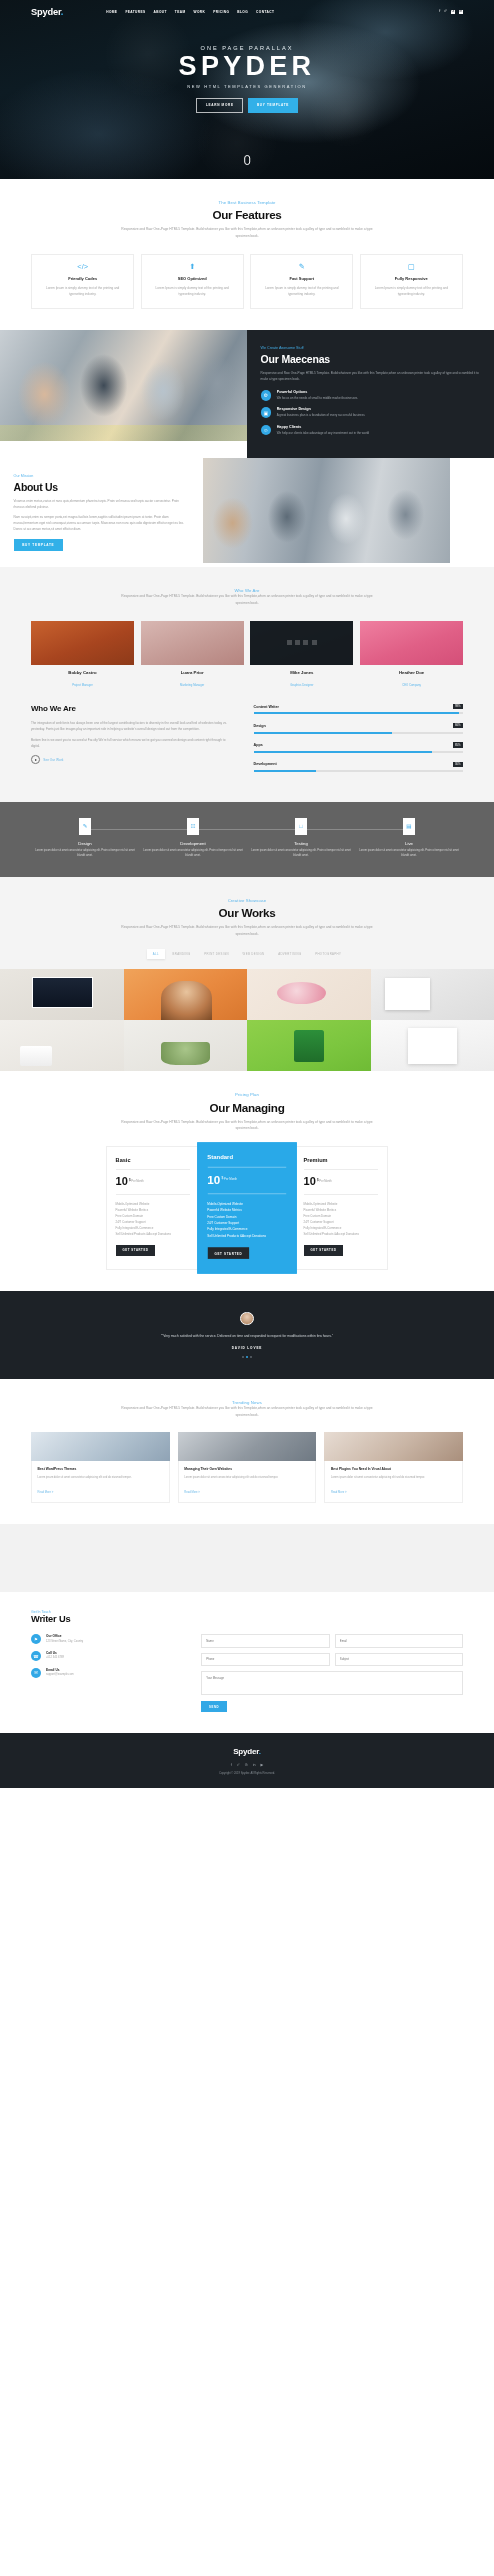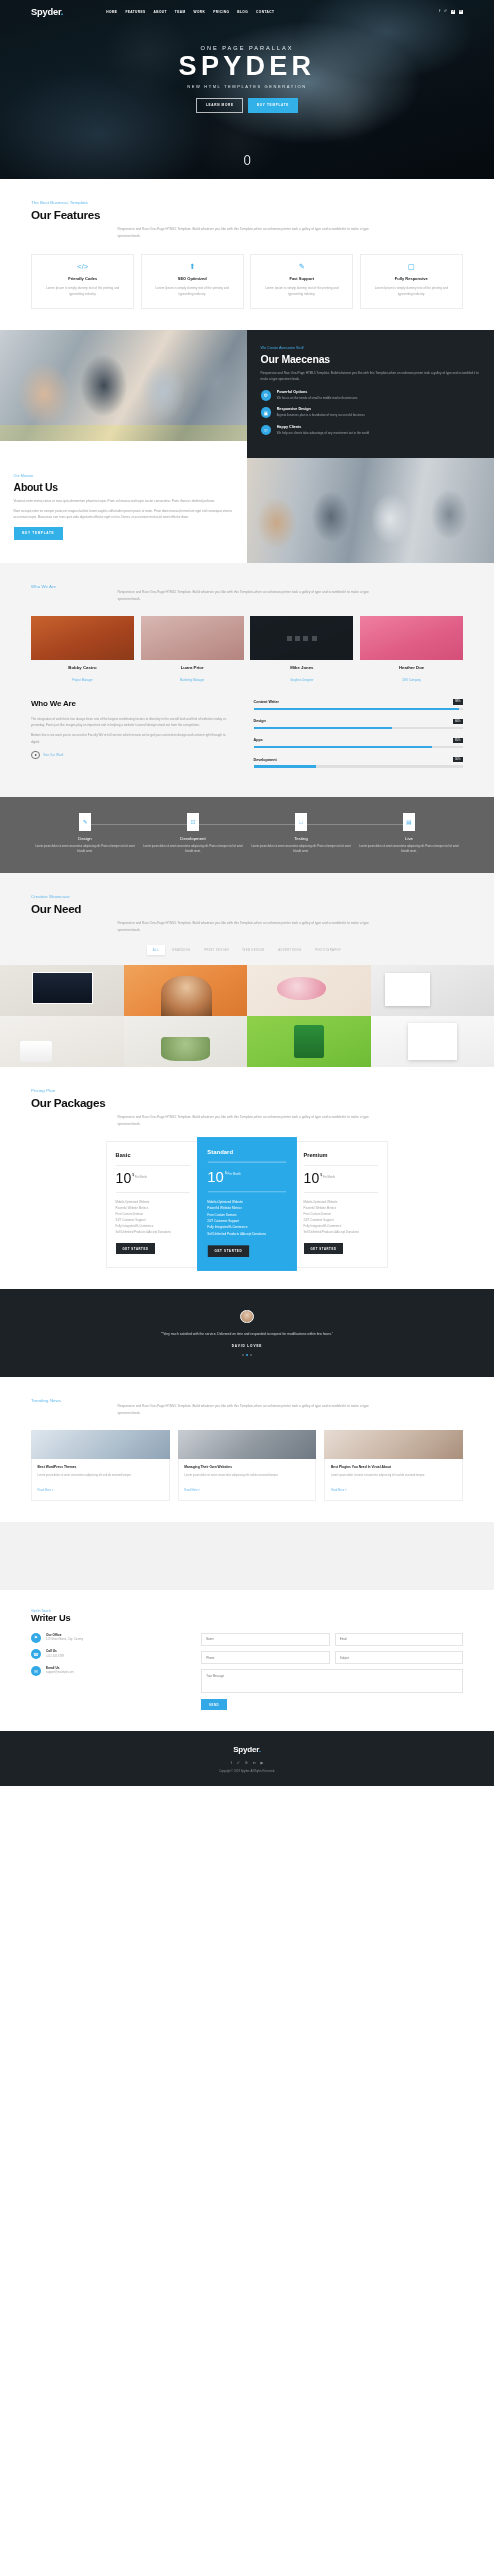--- a/index.html
+++ b/index.html
@@ -49,21 +49,21 @@
         display:inline-block; text-decoration:none; cursor:pointer; border:0; }
   .btn-ghost{ color:#fff; border:0.6px solid rgba(255,255,255,.7); background:transparent; }
   .btn-blue{ background:#32b0e8; color:#fff; }
   .mouse{ position:absolute; z-index:3; left:50%; transform:translateX(-50%); bottom:13.6px;
           width:5.6px; height:10px; border:0.6px solid #fff; border-radius:3.7px; }
 
   
   .sec{ padding:21px 0; }
   .bg-white{ background:#fff; }
   .bg-lite{ background:#f4f4f4; }
-  .head{ text-align:left; }
+  .head{ text-align:center; }
   .head .kick{ color:#5bb6ec; font-size:4.3px; letter-spacing:0.1px; }
   .head h2{ color:#111; font-size:11.7px; font-weight:bold; letter-spacing:-0.3px; margin:3.1px 0 5px; }
   .head p{ font-size:3.3px; line-height:2.1; color:#9a9a9a; max-width:259px; margin:0 auto; }
 
   
   .feat-grid{ display:flex; gap:6.2px; margin-top:13.6px; }
   .feat{ flex:1; border:0.6px solid #ededed; background:#fff; padding:8.6px 6.2px 11px; text-align:center; }
   .feat .ic{ font-size:7.4px; color:#48b2ec; line-height:1; }
   .feat h4{ color:#222; font-size:4px; font-weight:bold; margin:5.6px 0 3.7px; }
   .feat p{ font-size:3.1px; line-height:2; color:#a5a5a5; }
@@ -85,21 +85,21 @@
   .svc-txt h2{ color:#fff; font-size:10.5px; font-weight:bold; margin:3.1px 0 5px; letter-spacing:-0.2px; }
   .svc-txt > p{ color:#9ba2a8; font-size:3.1px; line-height:2; margin-bottom:7.4px; }
   .svc-row{ display:flex; gap:5.6px; align-items:flex-start; margin-bottom:6.8px; }
   .svc-ic{ width:10.5px; height:10.5px; border-radius:50%; background:#32a8e6; color:#fff;
            font-size:5px; display:flex; align-items:center; justify-content:center; flex:0 0 10.5px; }
   .svc-row h5{ color:#fff; font-size:3.7px; font-weight:bold; margin-bottom:1.9px; }
   .svc-row p{ color:#9ba2a8; font-size:3px; line-height:1.5; }
 
   
   .about{ display:flex; }
-  .about-txt{ width:247px; background:#fff; padding:16px 13.6px; }
+  .about-txt{ width:203px; background:#fff; padding:16px 13.6px; }
   .about-txt .kick{ color:#5bb6ec; font-size:3.7px; }
   .about-txt h2{ color:#111; font-size:10.5px; font-weight:bold; margin:3.1px 0 6.2px; letter-spacing:-0.3px; }
   .about-txt p{ font-size:3.1px; line-height:1.9; color:#9a9a9a; margin-bottom:4.3px; }
   .about-img{ width:247px; height:105px; position:relative; overflow:hidden;
     background:linear-gradient(100deg,#d9d2c8 0%,#b7bfc6 22%,#8d9aa5 45%,#cfd4d8 68%,#9fa9b1 100%); }
   .about-img::before{ content:""; position:absolute; inset:0;
     background:
       radial-gradient(ellipse 34px 43px at 12% 62%, #c9a887 0%, rgba(201,168,135,0) 60%),
       radial-gradient(ellipse 31px 42px at 34% 56%, #5d6b77 0%, rgba(93,107,119,0) 62%),
       radial-gradient(ellipse 32px 43px at 58% 58%, #e0e4e7 0%, rgba(224,228,231,0) 60%),
@@ -180,21 +180,21 @@
 
   
   .pk-grid{ display:flex; justify-content:center; gap:0; margin-top:13.6px; }
   .pk{ width:94px; background:#fff; border:0.6px solid #eee; padding:10px 8.6px 12.4px; }
   .pk.hi{ background:#29a9e8; border-color:#29a9e8; transform:scale(1.06); z-index:2; position:relative; }
   .pk h4{ color:#111; font-size:5.6px; font-weight:bold; margin-bottom:6.2px; }
   .pk.hi h4{ color:#fff; }
   .pk hr{ border:0; border-top:0.6px solid #ececec; margin:5.6px 0; }
   .pk.hi hr{ border-top-color:rgba(255,255,255,.35); }
   .price{ display:flex; align-items:flex-start; margin:6.8px 0 7.4px; }
-  .price b{ color:#111; font-size:14px; font-weight:normal; line-height:.9; }
+  .price b{ color:#111; font-size:11px; font-weight:bold; line-height:.9; }
   .pk.hi .price b{ color:#fff; }
   .price .cur{ color:#111; font-size:3.1px; margin:0.6px 0 0 1.2px; }
   .price .per{ color:#9a9a9a; font-size:2.7px; margin:3.1px 0 0 0.6px; }
   .pk.hi .price .cur{ color:#fff; }
   .pk.hi .price .per{ color:#e4f3fc; }
   .pk ul{ list-style:none; }
   .pk li{ color:#a2a2a2; font-size:2.9px; line-height:2.1; }
   .pk.hi li{ color:#fff; }
   .pk .go{ display:inline-block; background:#23282d; color:#fff; font-size:2.8px;
            letter-spacing:0.6px; font-weight:bold; padding:3.7px 6.8px; margin-top:7.4px; cursor:pointer; border:0; }
@@ -476,21 +476,21 @@
         <p>Lorem ipsum dolor sit amet consectetur adipisicing elit. Proin ut tempor nisl sit amet blandit amet.</p>
       </div>
     </div>
   </div>
 </section>
 
 <section class="sec bg-lite" style="padding-bottom:0">
   <div class="wrap">
     <div class="head">
       <div class="kick">Creative Showcase</div>
-      <h2>Our Need</h2>
+      <h2>Our Works</h2>
       <p>Responsive and Raw One-Page HTML5 Template. Build whatever you like with this Template,when an unknown printer took a galley of type and scrambled it to make a type specimen book.</p>
     </div>
     <div class="filters">
       <button class="on">ALL</button>
       <button>BRANDING</button>
       <button>PRINT DESIGN</button>
       <button>WEB DESIGN</button>
       <button>ADVERTISING</button>
       <button>PHOTOGRAPHY</button>
     </div>
@@ -504,21 +504,21 @@
     <div class="c c6"></div>
     <div class="c c7"></div>
     <div class="c c8"></div>
   </div>
 </section>
 
 <section class="sec bg-white">
   <div class="wrap">
     <div class="head">
       <div class="kick">Pricing Plan</div>
-      <h2>Our Packages</h2>
+      <h2>Our Managing</h2>
       <p>Responsive and Raw One-Page HTML5 Template. Build whatever you like with this Template,when an unknown printer took a galley of type and scrambled it to make a type specimen book.</p>
     </div>
     <div class="pk-grid">
       <div class="pk">
         <h4>Basic</h4>
         <hr>
         <div class="price">
           <b>10</b>
           <span class="cur">$</span>
           <span class="per">Per Month</span>

